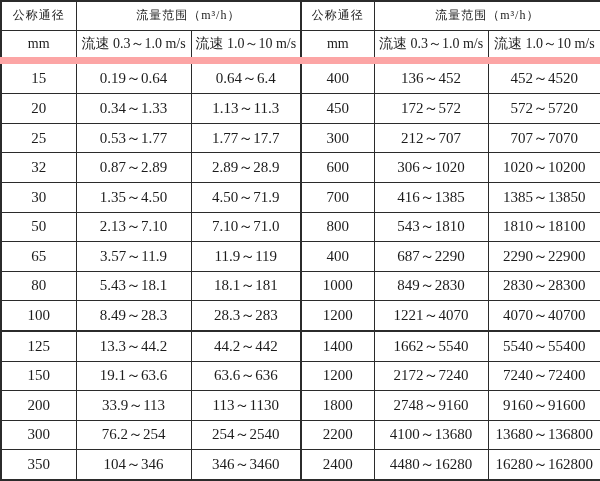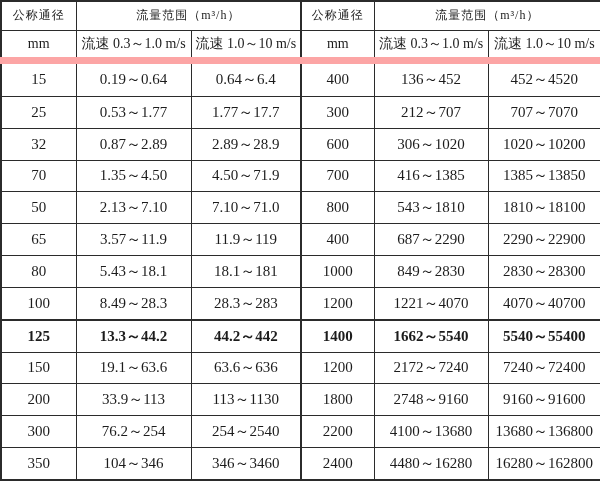--- a/index.html
+++ b/index.html
@@ -28,21 +28,21 @@
     white-space: nowrap;
     overflow: hidden;
   }
   .flow-table tr.top { height: 29px; }
   .flow-table tr.sub { height: 30px; }
   .flow-table th.cn { font-size: 12px; letter-spacing: 1px; }
   .flow-table tr.sub th { font-size: 14px; border-bottom: 7px solid #fca5a5; letter-spacing: 0; font-family: Liberation Serif, serif; }
   
   .flow-table .split { border-left: 2px solid #2b2b2b; }
   
-  .flow-table tr.group-break td { border-top: 2px solid #2b2b2b; font-weight: bold; }
+  .flow-table tr.group-break td { border-top: 2px solid #2b2b2b; }
 </style>
 </head>
 <body>
 
 <table class="flow-table">
   <colgroup>
     <col style="width:75px">
       <col style="width:115px">
       <col style="width:110px">
     <col style="width:73px">
@@ -67,37 +67,45 @@
 
     <tr>
       <td>15</td>
       <td>0.19～0.64</td>
       <td>0.64～6.4</td>
       <td class="split">400</td>
       <td>136～452</td>
       <td>452～4520</td>
     </tr>
     <tr>
+      <td>20</td>
+      <td>0.34～1.33</td>
+      <td>1.13～11.3</td>
+      <td class="split">450</td>
+      <td>172～572</td>
+      <td>572～5720</td>
+    </tr>
+    <tr>
       <td>25</td>
       <td>0.53～1.77</td>
       <td>1.77～17.7</td>
       <td class="split">300</td>
       <td>212～707</td>
       <td>707～7070</td>
     </tr>
     <tr>
       <td>32</td>
       <td>0.87～2.89</td>
       <td>2.89～28.9</td>
       <td class="split">600</td>
       <td>306～1020</td>
       <td>1020～10200</td>
     </tr>
     <tr>
-      <td>70</td>
+      <td>30</td>
       <td>1.35～4.50</td>
       <td>4.50～71.9</td>
       <td class="split">700</td>
       <td>416～1385</td>
       <td>1385～13850</td>
     </tr>
     <tr>
       <td>50</td>
       <td>2.13～7.10</td>
       <td>7.10～71.0</td>

